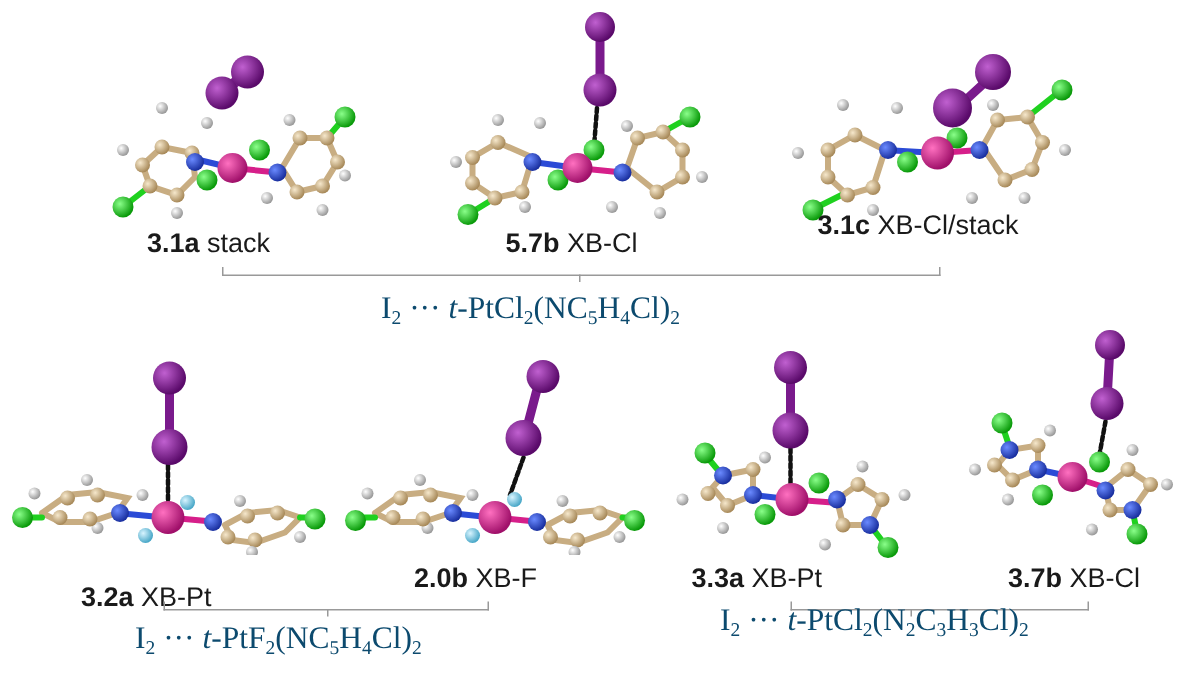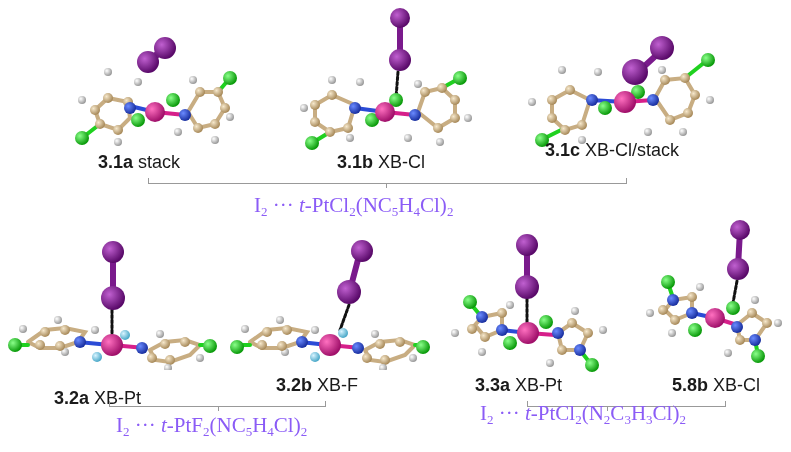--- a/index.html
+++ b/index.html
@@ -1,20 +1,20 @@
 <!DOCTYPE html>
 <html><head>
 <meta charset="utf-8">
 <style>
   html, body { margin:0; padding:0; background:#ffffff; }
   body { width:791px; height:452px; position:relative; overflow:hidden; font-family:"DejaVu Sans", sans-serif; }
   .mol { position:absolute; }
   .label { position:absolute; font-family:"Liberation Sans", "DejaVu Sans", sans-serif; font-size:18px; color:#1a1a1a; white-space:nowrap;text-align:right; }
   .label b { font-weight:bold; }
-  .formula { position:absolute; font-family:"Liberation Serif", "DejaVu Serif", serif; font-size:21px; color:#8b5cf6; white-space:nowrap; }
+  .formula { position:absolute; font-family:"Liberation Serif", "DejaVu Serif", serif; font-size:21px; color:#0c4a6e; white-space:nowrap; }
   .formula sub { font-size:13px; vertical-align:-4px; }
   .formula i { font-style:italic; }
   .bracket { position:absolute; border:1px solid #999; border-top:none; height:5px; }
   .tick { position:absolute; width:1px; height:5px; background:#999; }
 </style>
 </head>
 <body>
 
 <svg width="0" height="0" style="position:absolute">
   <defs>
@@ -339,46 +339,46 @@
   <circle cx="118" cy="141" r="7" fill="url(#gCl)"></circle>
   <circle cx="115" cy="85" r="4" fill="url(#gH)"></circle>
     <circle cx="138" cy="108" r="4" fill="url(#gH)"></circle>
   <circle cx="88" cy="138" r="4" fill="url(#gH)"></circle>
 </svg>
 
 <div class="label" style="left:98px;top:152px">
   <b>3.1a</b> <span>stack</span>
 </div>
 <div class="label" style="left:337px;top:152px">
-  <b>3.1b</b> <span>XB-Cl</span>
+  <b>5.7b</b> <span>XB-Cl</span>
 </div>
 <div class="label" style="left:545px;top:140px">
   <b>3.1c</b> <span>XB-Cl/stack</span>
 </div>
 <div class="bracket" style="left:148px;top:178px;width:477px"></div>
 <div class="tick" style="left:386px;top:183px"></div>
 <div class="formula" style="left:254px;top:193px">
   <span>I</span><sub>2</sub><span> ··· </span><i>t</i><span>-PtCl</span><sub>2</sub><span>(NC</span><sub>5</sub><span>H</span><sub>4</sub><span>Cl)</span><sub>2</sub>
 </div>
 
 <div class="label" style="left:54px;top:388px">
   <b>3.2a</b> <span>XB-Pt</span>
 </div>
 <div class="label" style="left:276px;top:375px">
-  <b>3.2b</b> <span>XB-F</span>
+  <b>2.0b</b> <span>XB-F</span>
 </div>
 <div class="bracket" style="left:109px;top:401px;width:215px"></div>
 <div class="tick" style="left:218px;top:406px"></div>
-<div class="formula" style="left:116px;top:413px">
+<div class="formula" style="left:90px;top:413px">
   <span>I</span><sub>2</sub><span> ··· </span><i>t</i><span>-PtF</span><sub>2</sub><span>(NC</span><sub>5</sub><span>H</span><sub>4</sub><span>Cl)</span><sub>2</sub>
 </div>
 
-<div class="label" style="left:475px;top:375px">
+<div class="label" style="left:461px;top:375px">
   <b>3.3a</b> <span>XB-Pt</span>
 </div>
 <div class="label" style="left:672px;top:375px">
-  <b>5.8b</b> <span>XB-Cl</span>
+  <b>3.7b</b> <span>XB-Cl</span>
 </div>
 <div class="bracket" style="left:527px;top:401px;width:197px"></div>
 <div class="tick" style="left:607px;top:406px"></div>
 <div class="formula" style="left:480px;top:401px">
   <span>I</span><sub>2</sub><span> ··· </span><i>t</i><span>-PtCl</span><sub>2</sub><span>(N</span><sub>2</sub><span>C</span><sub>3</sub><span>H</span><sub>3</sub><span>Cl)</span><sub>2</sub>
 </div>
 
 </body></html>

